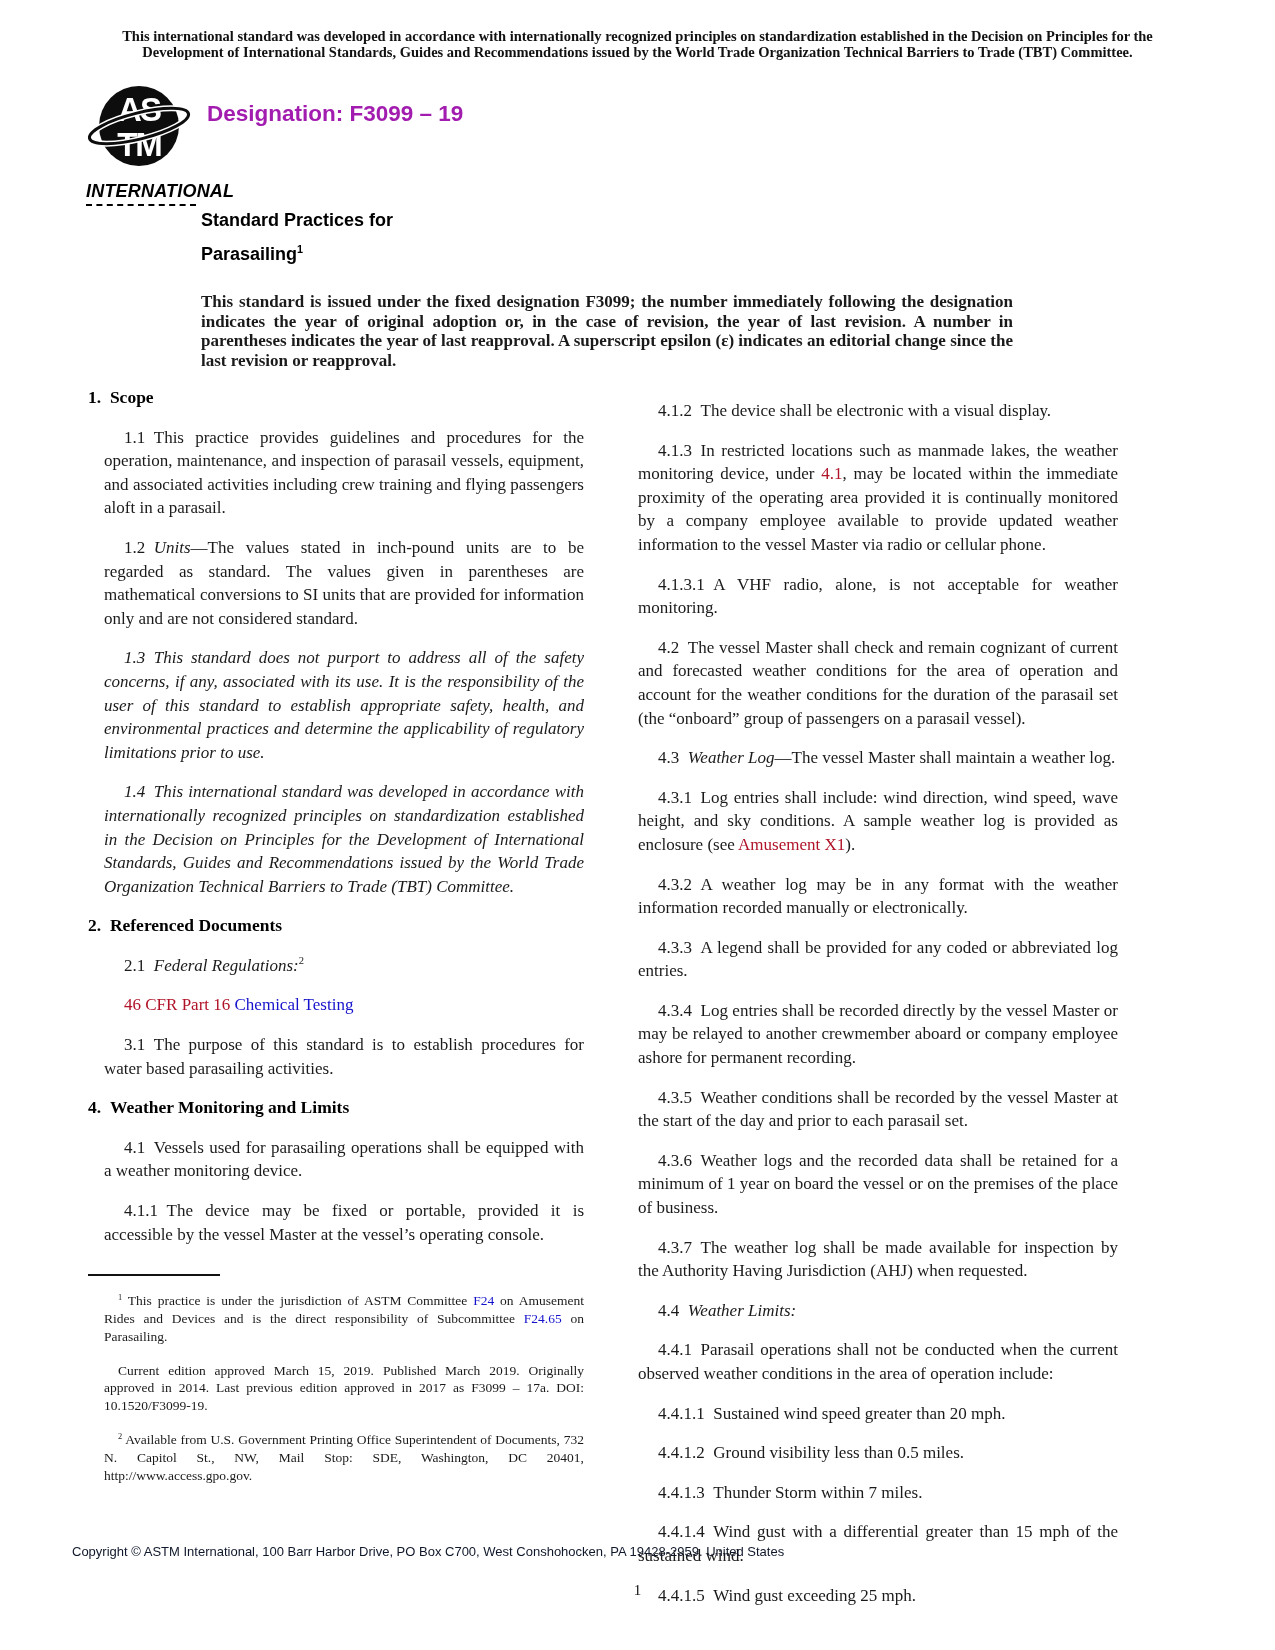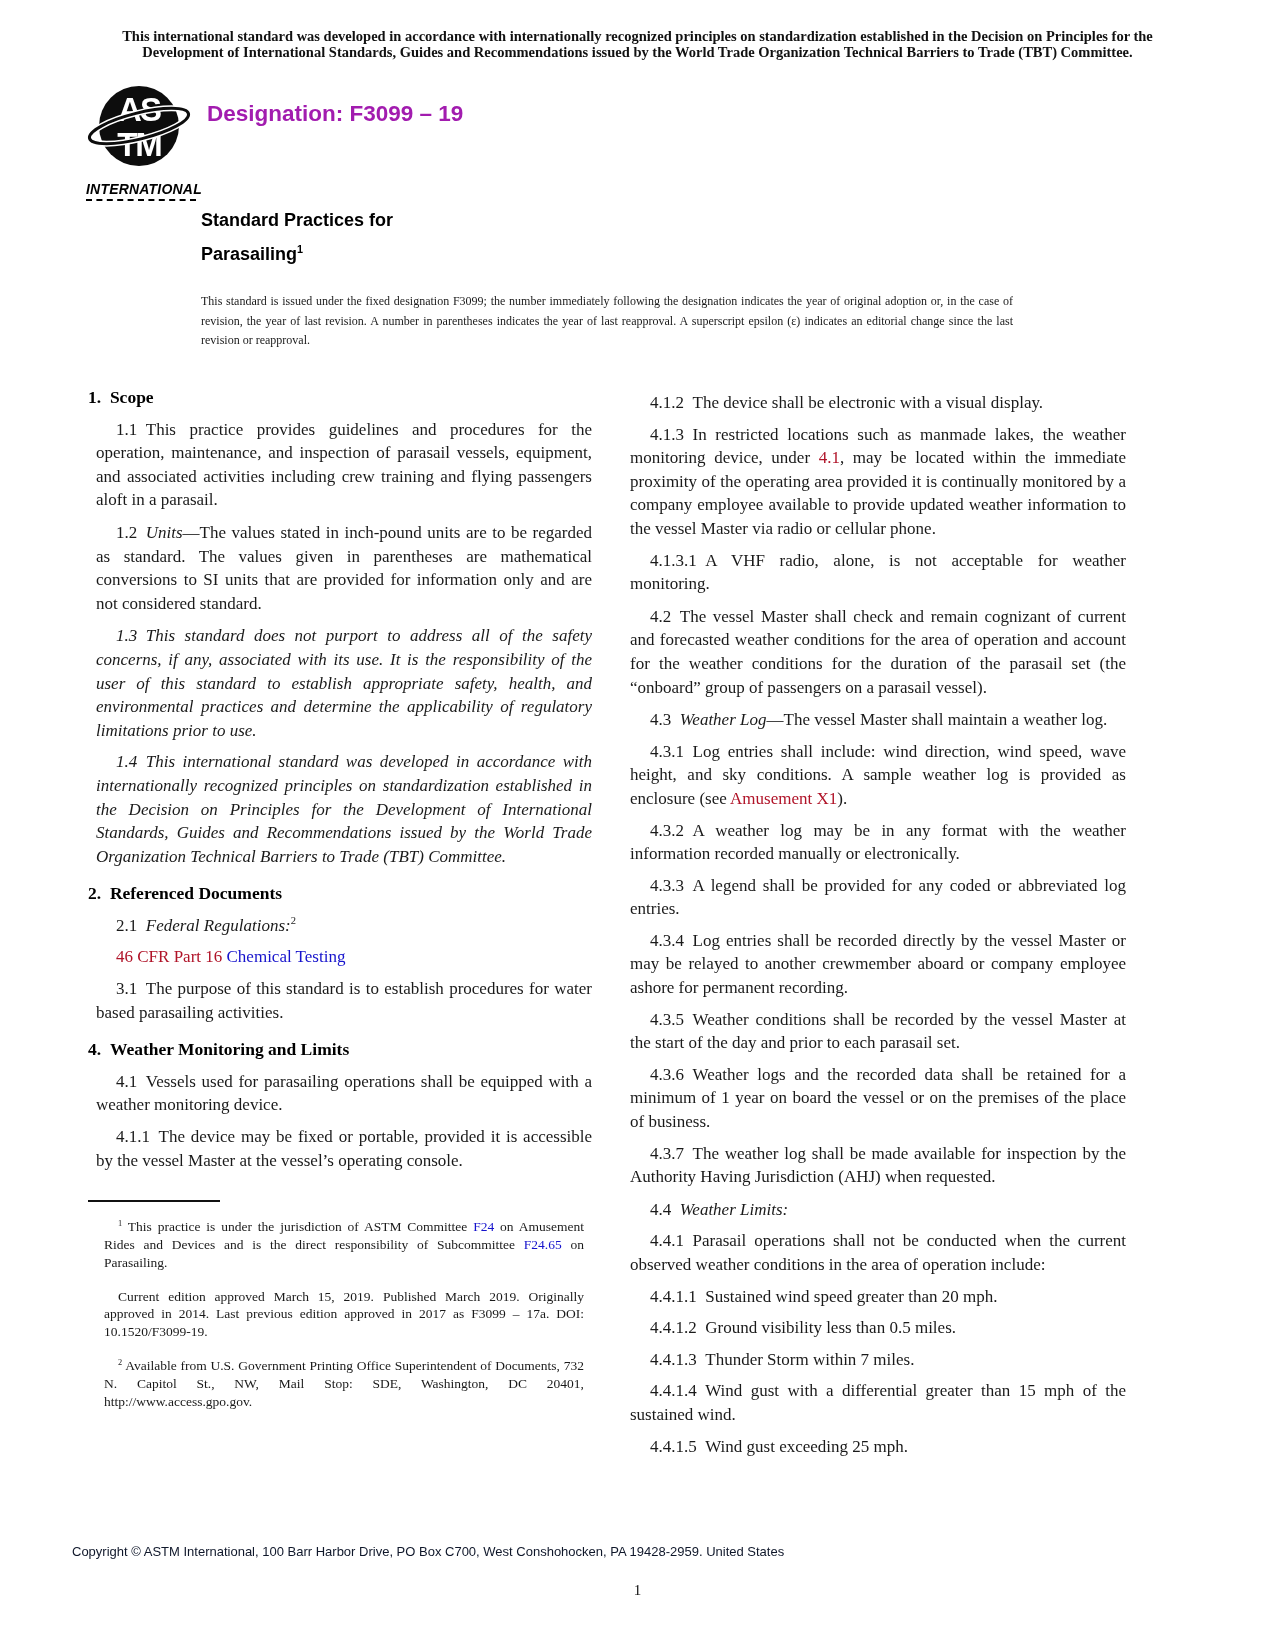--- a/index.html
+++ b/index.html
@@ -4,39 +4,39 @@
 <style>
   html,body{margin:0;padding:0;background:#ffffff;}
   body{width:1275px;height:1650px;position:relative;overflow:hidden;
        font-family:"Liberation Serif",serif;color:#1a1a1a;
        -webkit-font-smoothing:antialiased;}
   .top-notice{position:absolute;top:28px;left:92px;width:1091px;
        text-align:center;font-weight:bold;font-size:14.5px;line-height:16px;
        color:#111;}
   .brand{position:absolute;top:84px;left:86px;width:110px;}
   .intl{font-family:"Liberation Sans",sans-serif;font-weight:bold;
-       font-style:italic;font-size:14px;letter-spacing:.2px;color:#000;
+       font-style:italic;font-size:18px;letter-spacing:.2px;color:#000;
        border-bottom:2px dashed #000;padding-bottom:2px;margin-top:1px;
        text-align:center;}
   .designation{position:absolute;top:101px;left:207px;
        font-family:"Liberation Sans",sans-serif;font-weight:bold;
        font-size:22.5px;color:#a21caf;}
   .doc-title{position:absolute;top:203px;left:201px;
        font-family:"Liberation Sans",sans-serif;font-weight:bold;
        font-size:18px;line-height:34px;color:#000;}
   .doc-title sup{font-size:60%;}
   .issued{position:absolute;top:292px;left:201px;width:812px;
-       font-size:12px;line-height:19.5px;text-align:justify;}
+       font-size:17px;line-height:19.5px;text-align:justify;font-weight:bold;}
   .cols{position:absolute;top:383px;left:88px;width:1047px;
        display:flex;gap:22px;}
   .col{width:512px;text-align:justify;font-size:17px;line-height:23.6px;}
   .col h2{font-family:"Liberation Serif",serif;font-size:17.5px;
        font-weight:bold;color:#000;margin:14px 0 8px 0;text-align:left;}
   .col h2:first-child{margin-top:3px;}
-  .col p{margin:8px;text-indent:20px;}
+  .col p{margin:16px;text-indent:20px;}
   .col p.sp{margin-top:9px;}
   .italic{font-style:italic;}
   .red{color:var(--link-red,#b01328);}
   .blue{color:var(--link-blue,#1512cc);}
   sup{font-size:62%;line-height:0;}
   .fn-rule{width:132px;border:none;border-top:2px solid #111;
        margin:28px 0 12px 0;}
   .footnotes p{margin:16px;text-indent:14px;font-size:13.5px;
        line-height:17.8px;text-align:justify;}
   .footer-copy{position:absolute;top:1544px;left:72px;

